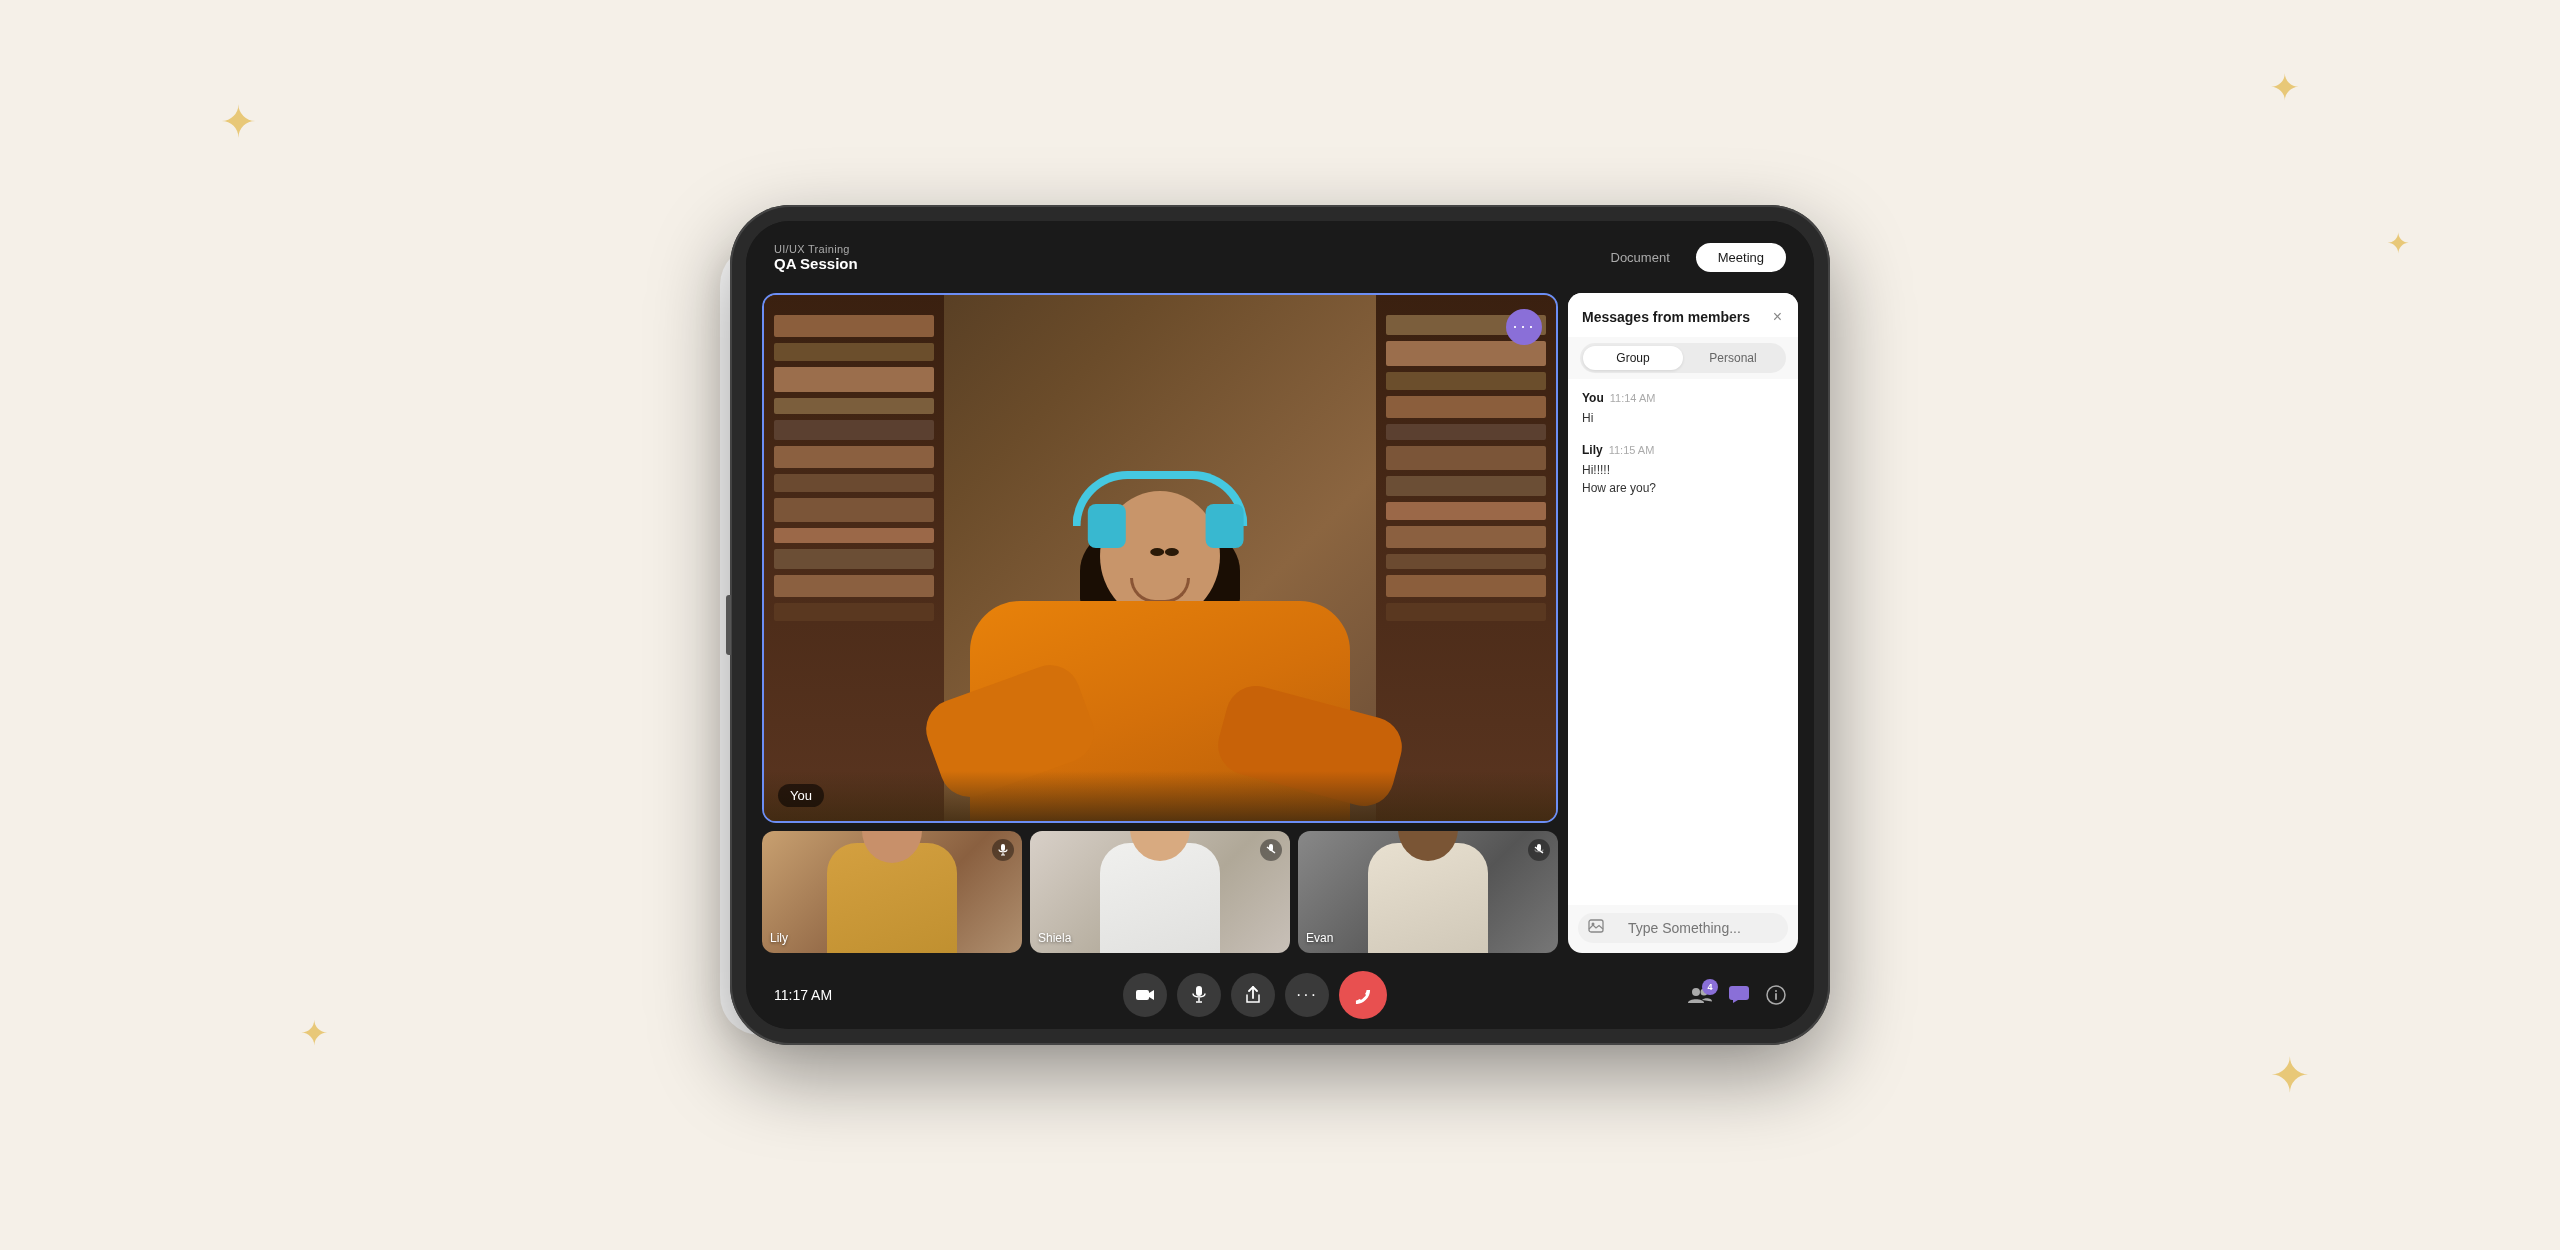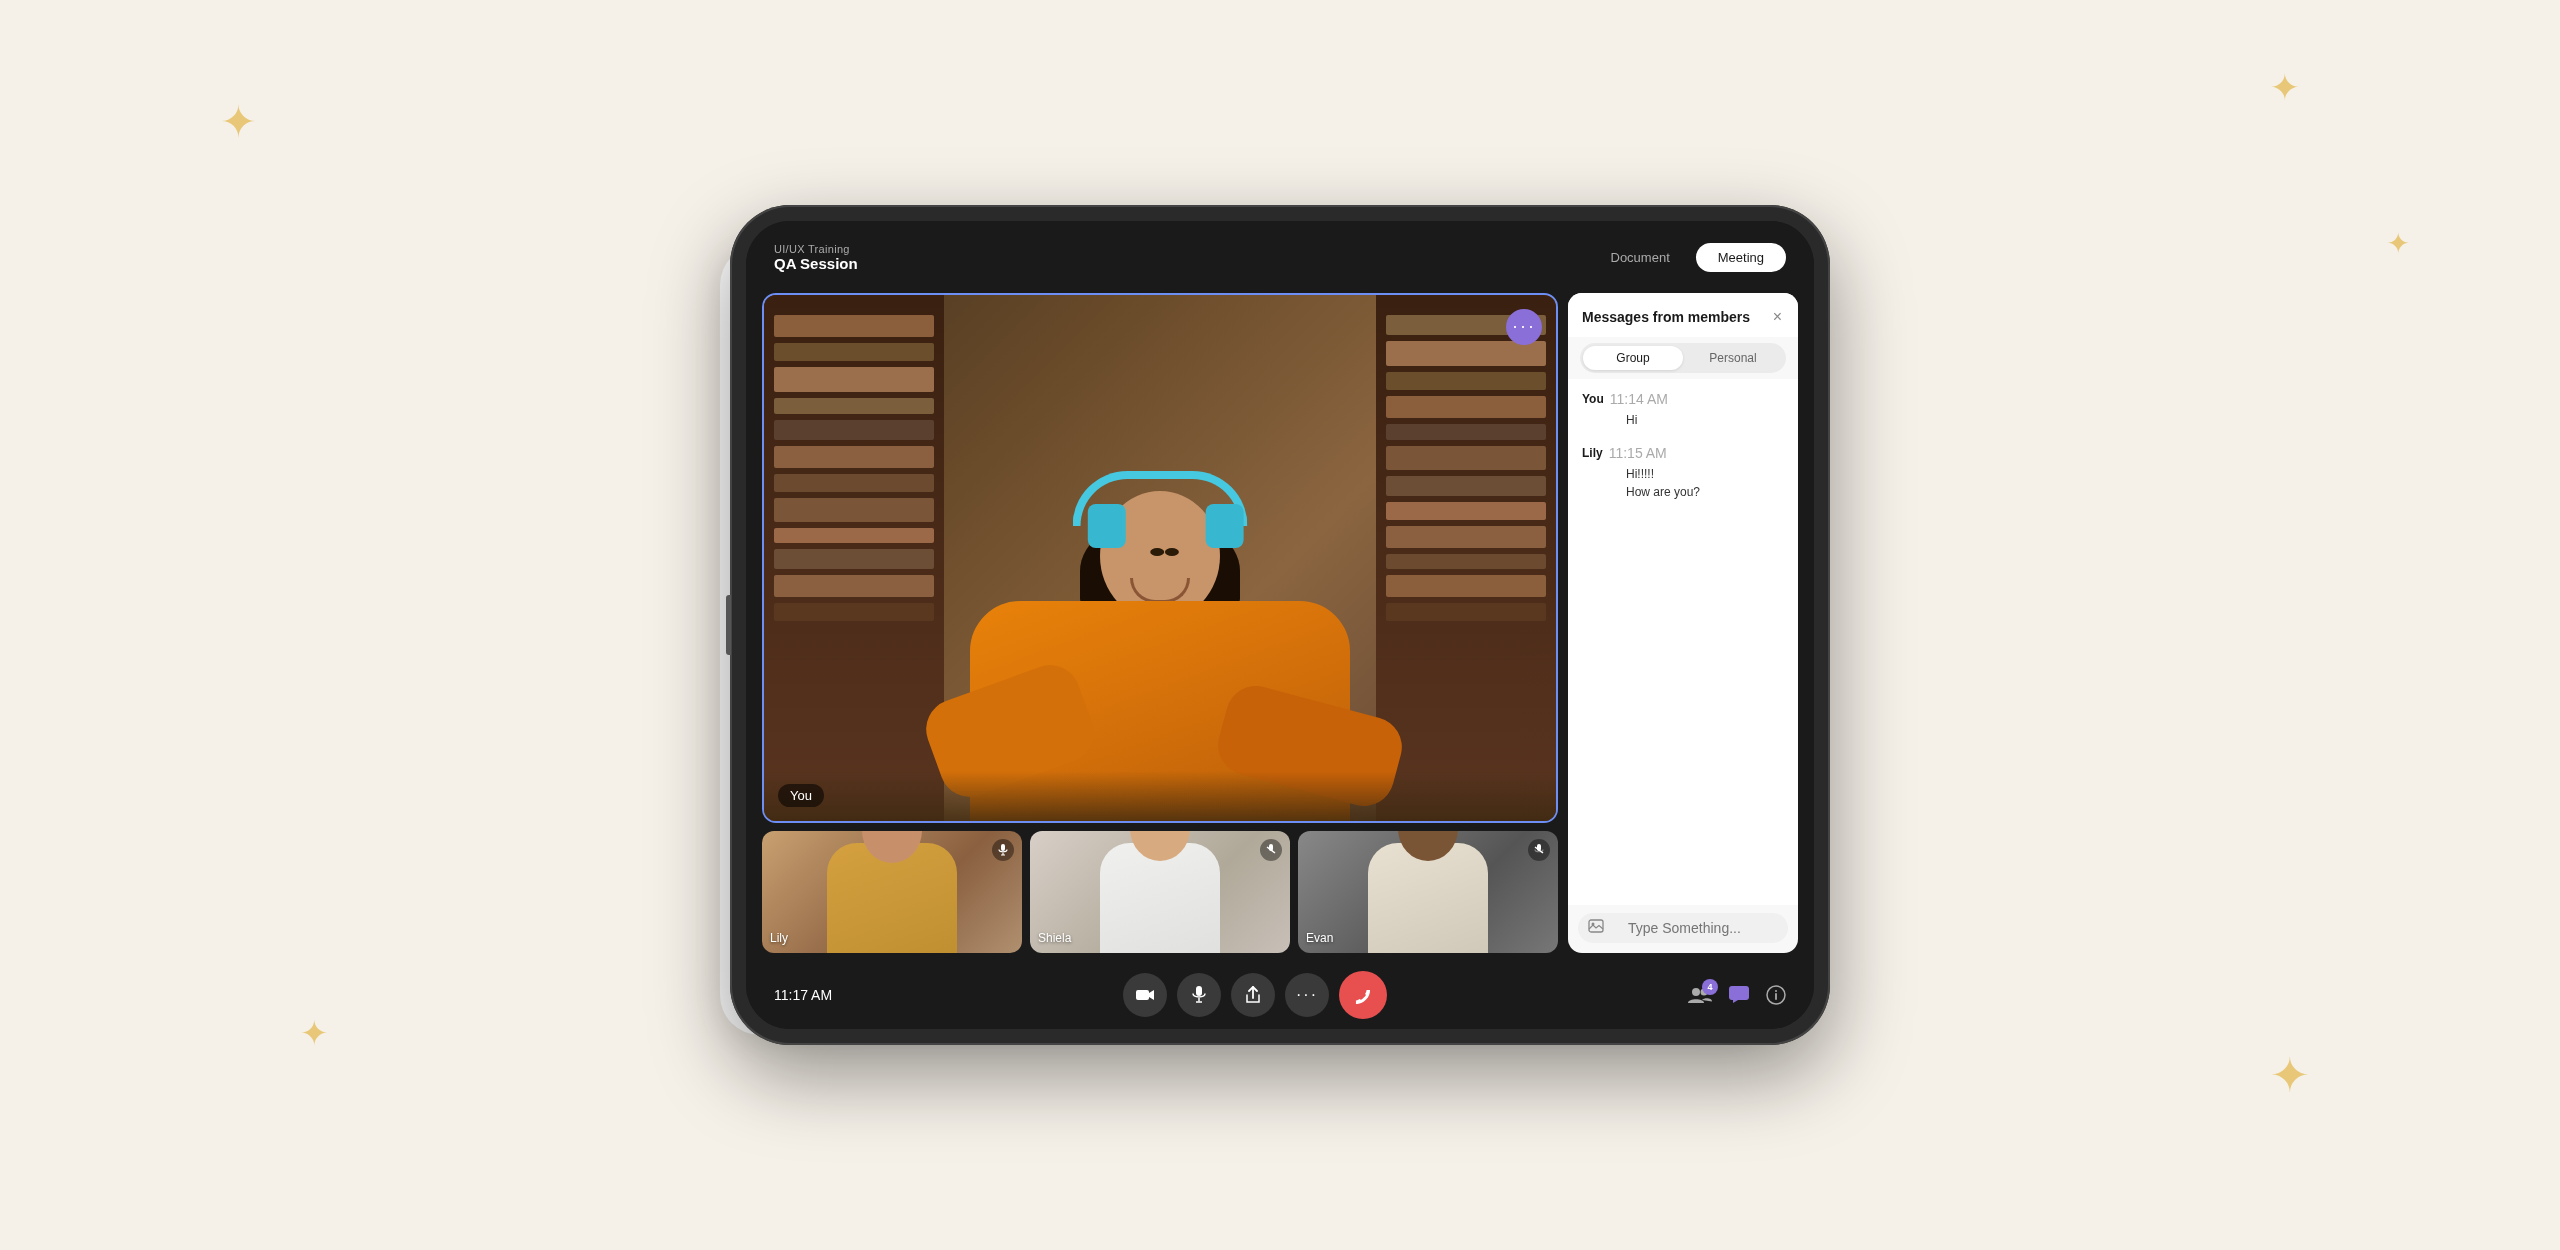--- a/index.html
+++ b/index.html
@@ -325,29 +325,28 @@
       margin-bottom: 4px;
     }
 
     .message-sender {
       font-size: 12px;
       font-weight: 600;
       color: #1a1a1a;
     }
 
     .message-time {
-      font-size: 14px;
+      font-size: 11px;
       color: #aaa;
     }
 
     .message-text {
       font-size: 12px;
       color: #333;
       line-height: 1.5;
-      margin-left: 44px;
     }
 
     .chat-input-area {
       display: flex;
       align-items: center;
       margin: 0 10px 10px;
       background: #f0f0f0;
       border-radius: 20px;
       padding: 6px 10px;
       gap: 6px;

